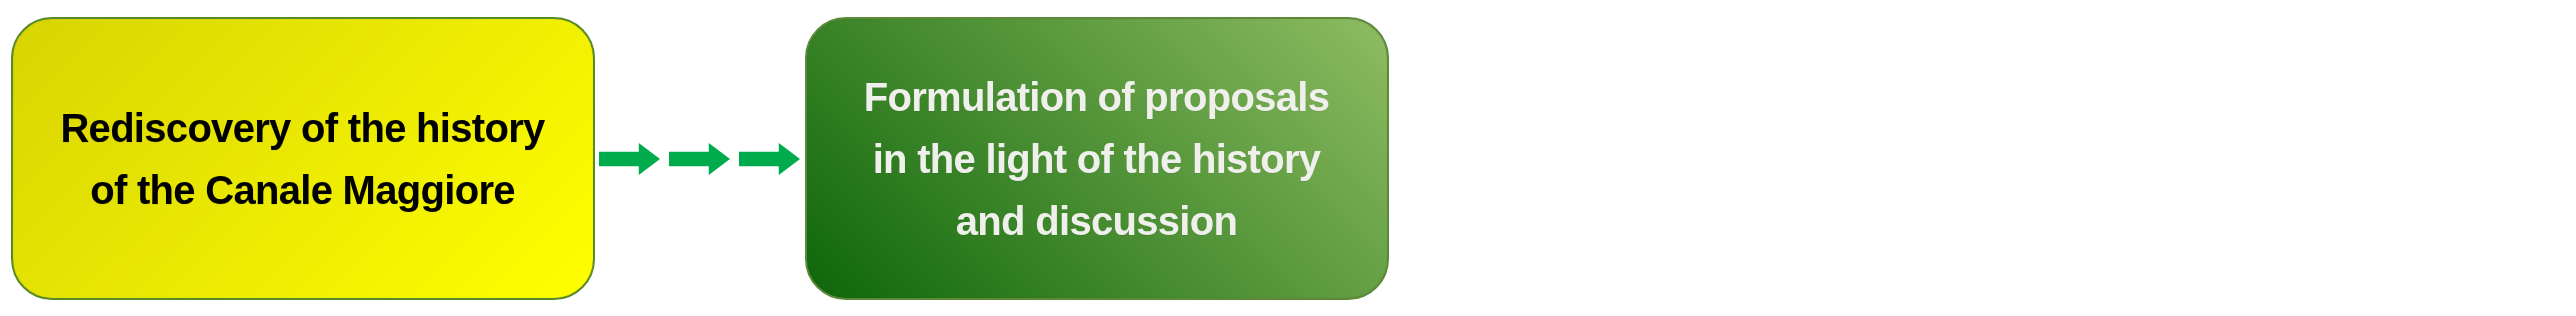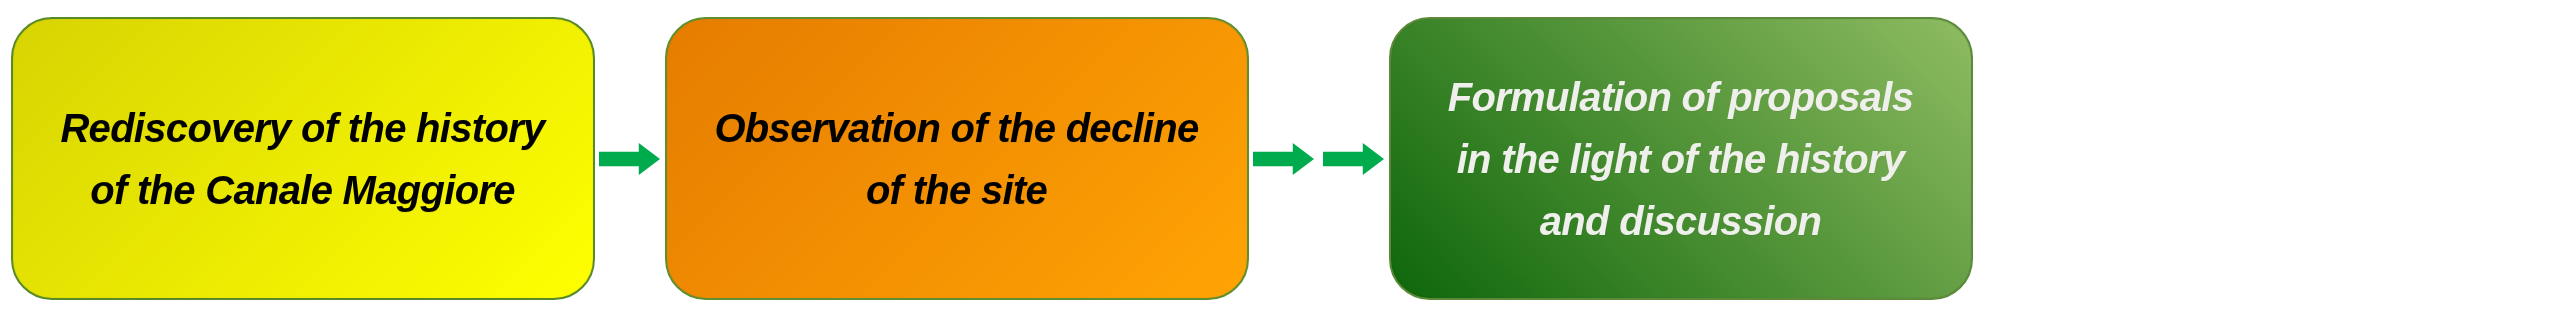--- a/index.html
+++ b/index.html
@@ -47,37 +47,33 @@
     align-items: center;
     justify-content: center;
   }
   .arrow-wrap svg {
     display: block;
   }
 </style>
 </head>
 <body>
 
-<div class="canvas" style="background: rgb(255, 255, 255); font-style: italic;">
+<div class="canvas" style="background: rgb(255, 255, 255);">
 
   <div class="step" style="background: linear-gradient(135deg, rgb(215, 212, 3), rgb(255, 255, 0)); border-color: rgb(88, 138, 40); color: rgb(0, 0, 0);">
     <div class="label">Rediscovery of the history
 of the Canale Maggiore</div>
   </div>
 
   <div class="arrow-wrap">
     <svg width="61" height="32" viewBox="0 0 92 48">
       <polygon points="0,13 60,13 60,0 92,24 60,48 60,35 0,35" fill="#00ab4e"></polygon>
     </svg>
   </div>
 
-  <div class="step" style="background: linear-gradient(135deg, rgb(230, 124, 0), rgb(255, 164, 4)); border-color: rgb(95, 143, 47); color: rgb(0, 0, 0);">
-    <div class="label">Observation of the decline
-of the site</div>
-  </div>
 
   <div class="arrow-wrap">
     <svg width="61" height="32" viewBox="0 0 92 48">
       <polygon points="0,13 60,13 60,0 92,24 60,48 60,35 0,35" fill="#00ab4e"></polygon>
     </svg>
   </div>
 
 
   <div class="arrow-wrap">
     <svg width="61" height="32" viewBox="0 0 92 48">

